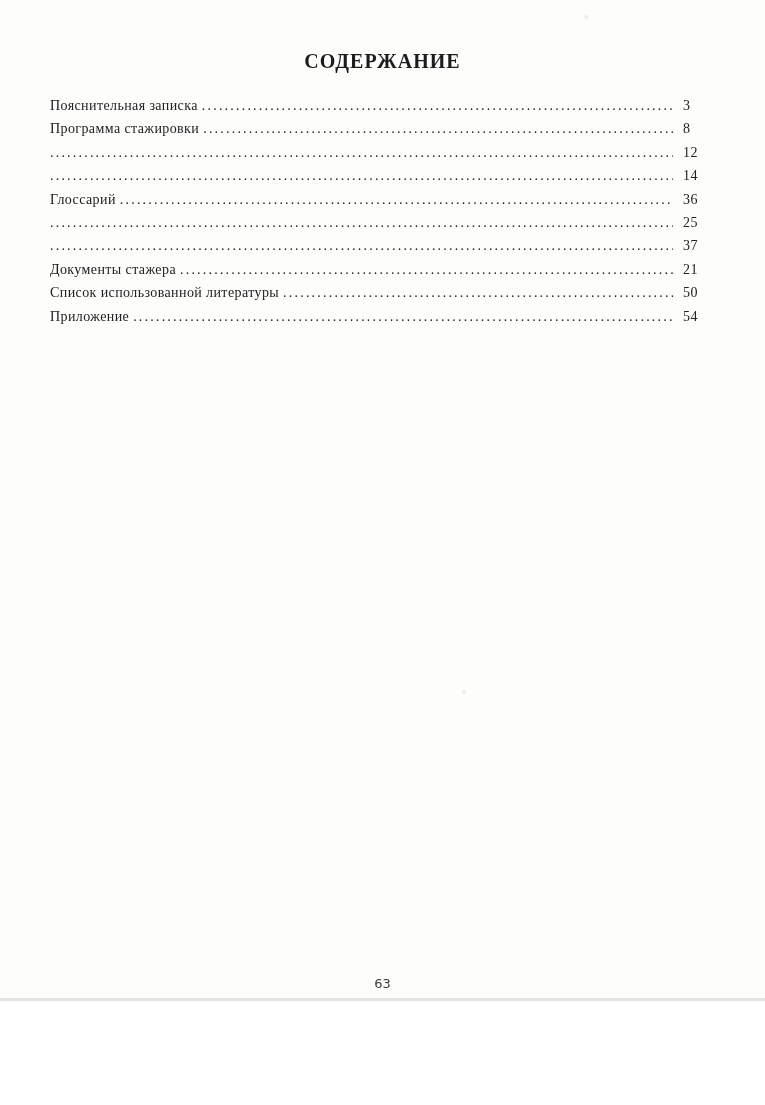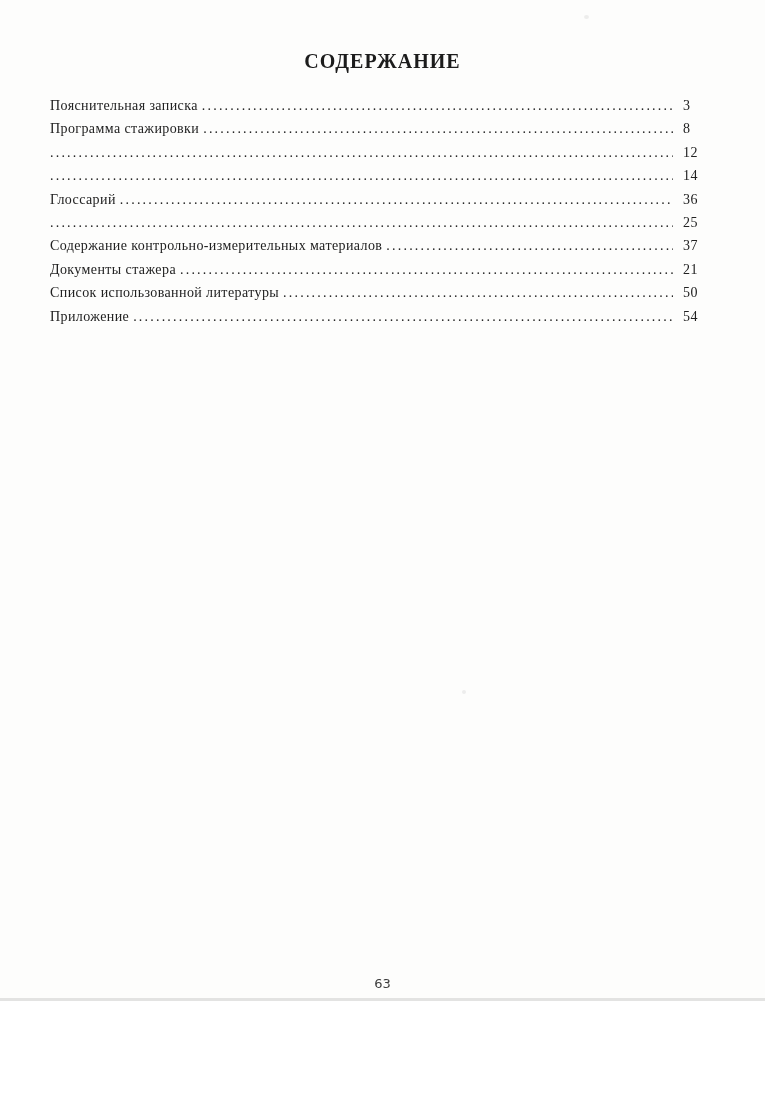--- a/index.html
+++ b/index.html
@@ -115,21 +115,20 @@
       <div class="toc-row">
         <span class="entry-title">Глоссарий</span>
         <span class="leader">....................................................................................................................................................................................</span>
         <span class="pagenum">36</span>
       </div>
       <div class="toc-row">
         <span class="leader">....................................................................................................................................................................................</span>
         <span class="pagenum">25</span>
       </div>
       <div class="toc-row">
-        <span class="entry-title">Содержание контрольно-измерительных материалов</span>
         <span class="leader">....................................................................................................................................................................................</span>
         <span class="pagenum">37</span>
       </div>
       <div class="toc-row">
         <span class="entry-title">Документы стажера</span>
         <span class="leader">....................................................................................................................................................................................</span>
         <span class="pagenum">21</span>
       </div>
       <div class="toc-row">
         <span class="entry-title">Список использованной литературы</span>

